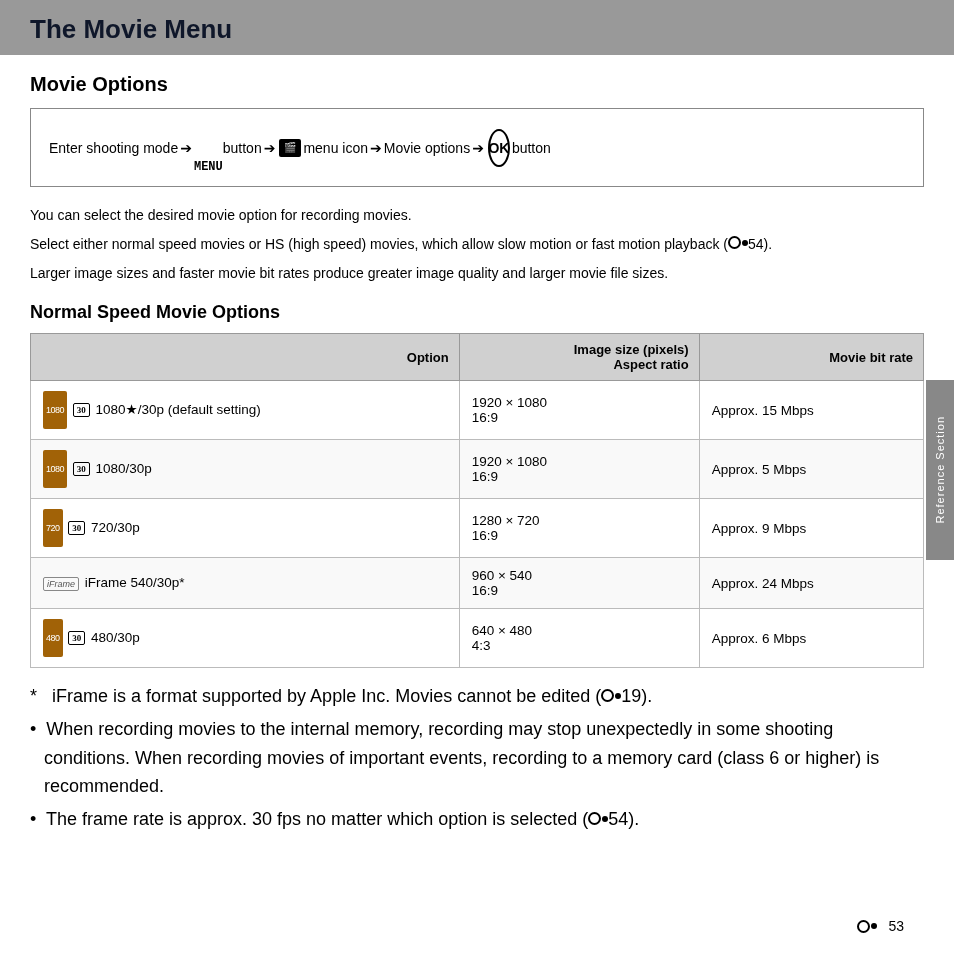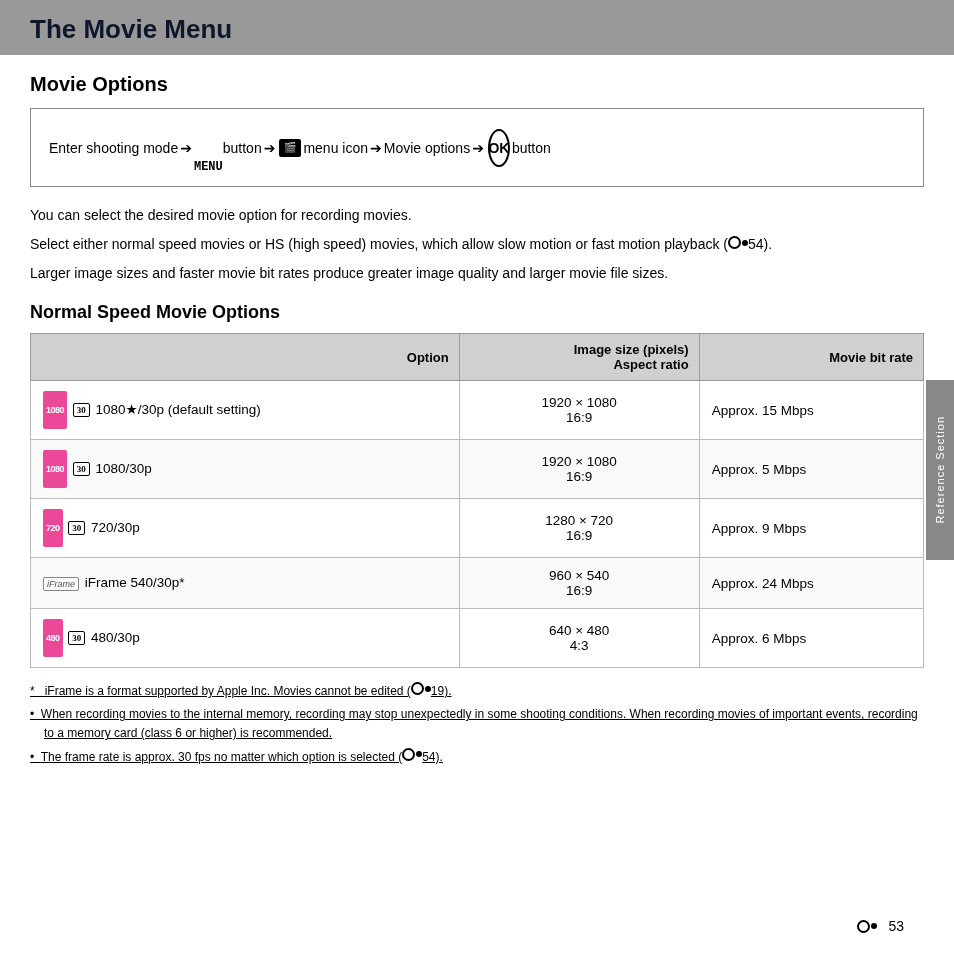--- a/index.html
+++ b/index.html
@@ -111,35 +111,34 @@
     }
 
     .options-table td {
       border: 1px solid #bbb;
       padding: 10px 12px;
       font-size: 13.5px;
       vertical-align: middle;
     }
 
     .options-table td.center {
-      text-align: center;
     }
 
     .options-table tr:nth-child(odd) td {
       background: #fff;
     }
     .options-table tr:nth-child(even) td {
       background: #f9f9f9;
     }
 
     .icon-badge {
       display: inline-block;
       font-size: 9px;
-      font-weight: bold;
-      background: #ec4899;
+      font-weight: normal;
+      background: #a16207;
       color: #fff;
       padding: 14px 3px;
       border-radius: 2px;
       margin-right: 2px;
       vertical-align: middle;
       letter-spacing: -0.5px;
     }
 
     .icon-badge-outline {
       display: inline-block;
@@ -161,24 +160,23 @@
       border: 1px solid #888;
       color: #555;
       padding: 1px 3px;
       border-radius: 2px;
       margin-right: 2px;
       vertical-align: middle;
       font-style: italic;
     }
 
     .footnotes {
-      font-size: 12px;
+      font-size: 18px;
       line-height: 1.6;
       margin-top: 8px;
-      text-decoration: underline;
     }
 
     .footnotes p {
       margin-bottom: 4px;
       padding-left: 14px;
       text-indent: -14px;
     }
 
     
     .page-number {

